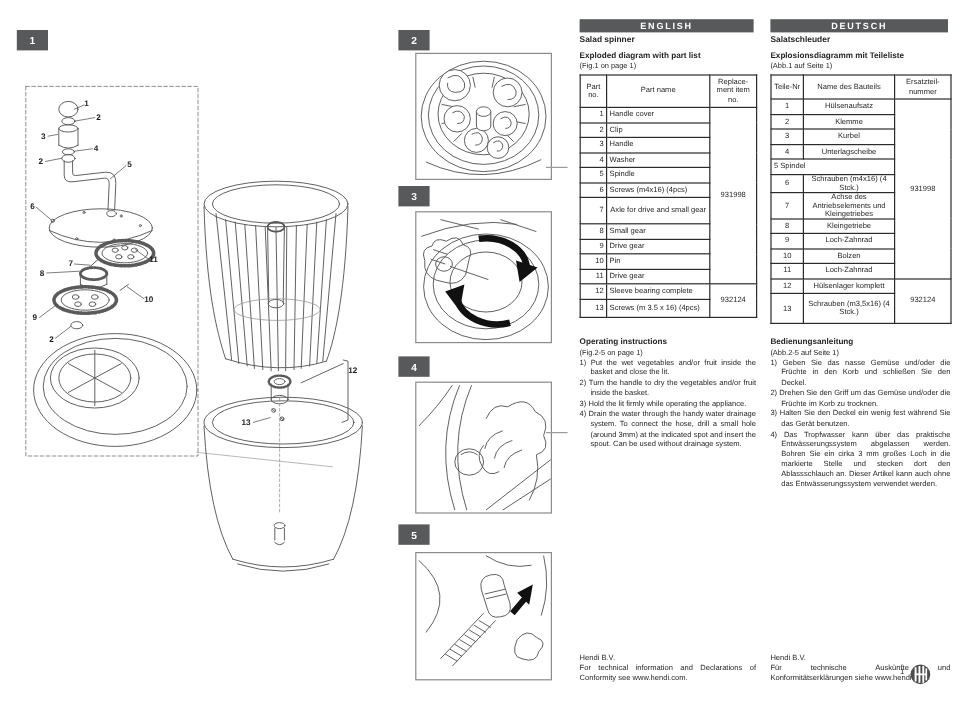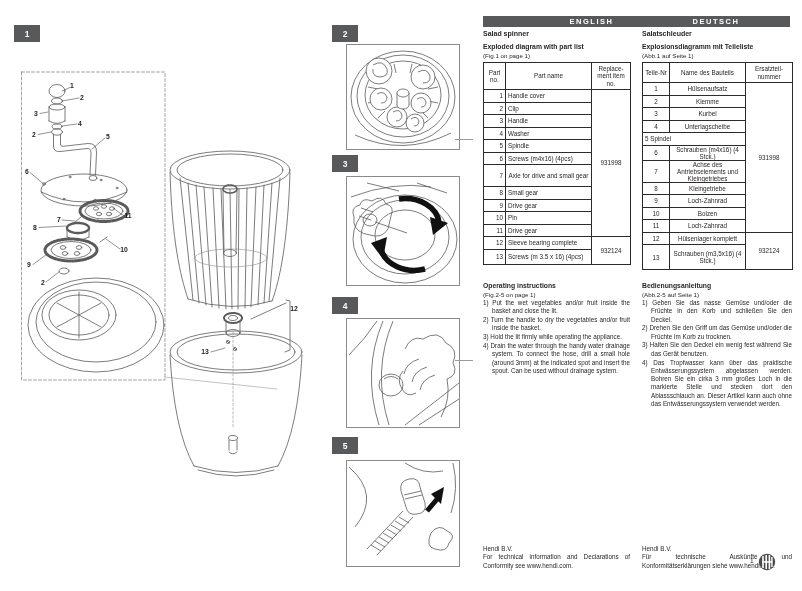--- a/index.html
+++ b/index.html
@@ -320,21 +320,21 @@
       <g>
         <line x1="80" y1="50" x2="91" y2="37" stroke="#111111" stroke-width="5"></line>
         <polygon points="97,26 84,33 94,43" fill="#111111"></polygon>
       </g>
     </svg>
   </div>
 
   <div class="abs foldmark" style="left:455px;top:139px;width:18px;"></div>
   <div class="abs foldmark" style="left:455px;top:360px;width:18px;"></div>
 
-  <div class="abs langbar" style="left:483px;top:16px;width:145px;padding-left:36px;">
+  <div class="abs langbar" style="left:483px;top:16px;width:145px;">
     <span>ENGLISH</span>
   </div>
   <div class="abs prodtitle" style="left:483px;top:30px;">Salad spinner</div>
   <div class="abs secthead" style="left:483px;top:43px;">Exploded diagram with part list</div>
   <div class="abs secref" style="left:483px;top:51.5px;">(Fig.1 on page 1)</div>
 
   <table class="parts abs" style="left:483px;top:62px;width:147px;">
     <colgroup>
         <col style="width:22px">
         <col style="width:86px">

